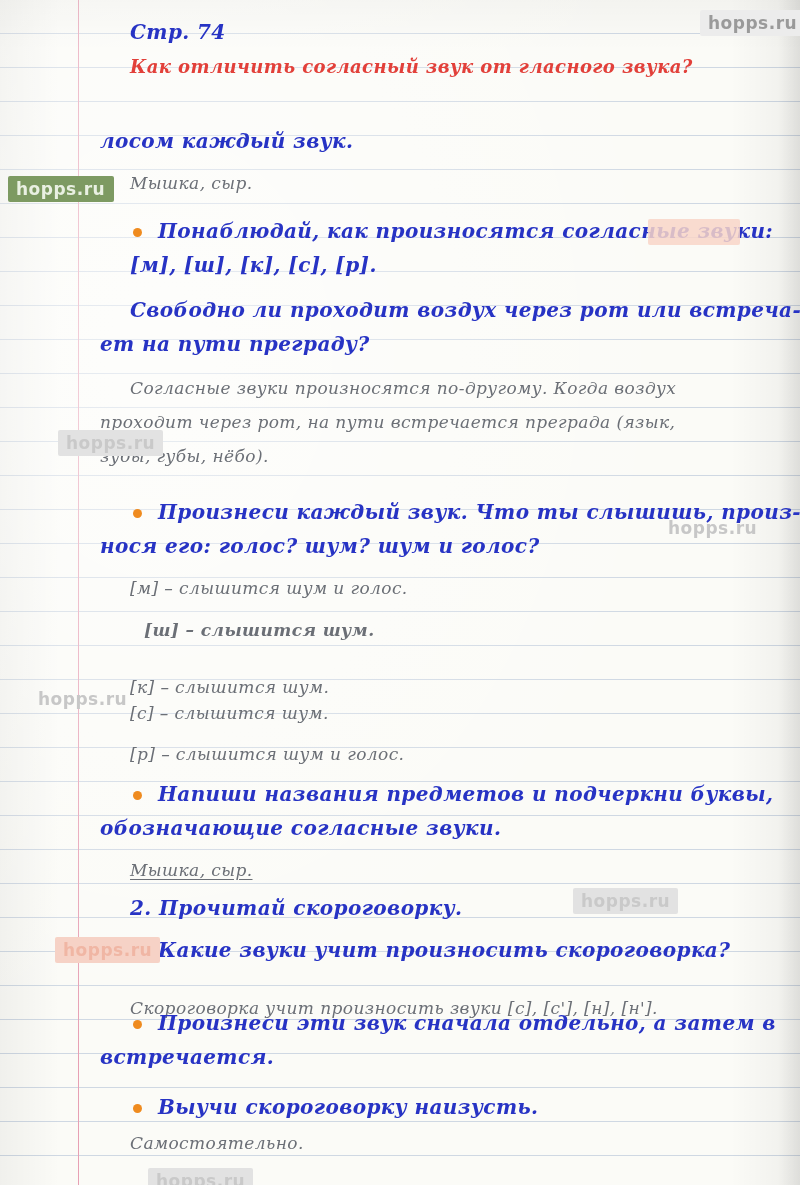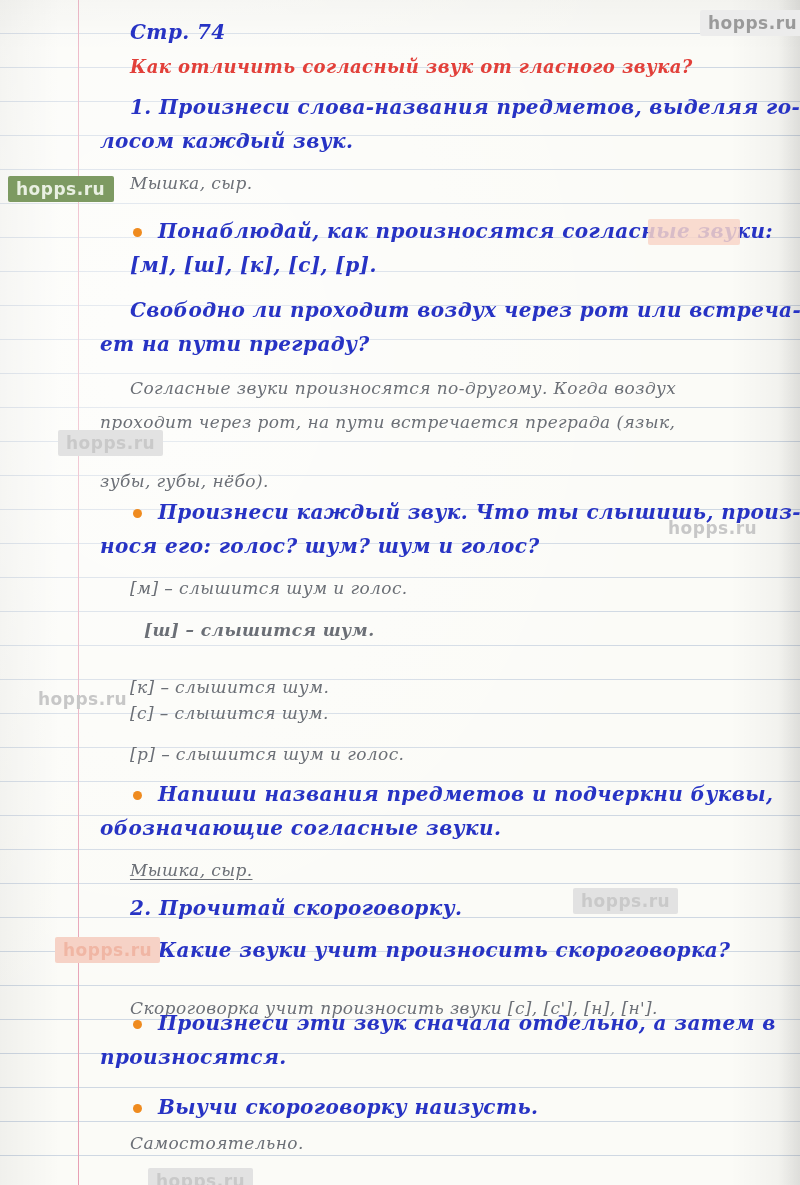--- a/index.html
+++ b/index.html
@@ -134,35 +134,34 @@
   <div id="margin-line"></div>
   <div id="paper-shade"></div>
   <div id="edge-right"></div>
 
   <div id="content">
 
     <div class="line blue-bold" style="left:130px; top:20px;">Стр. 74</div>
 
     <div class="line red" style="left:130px; top:56px;">Как отличить согласный звук от гласного звука?</div>
 
-    <div class="line blue-bold" style="left:130px; top:95px;">1. Произнеси слова-названия предметов, выделяя го-</div>
     <div class="line blue-bold" style="left:100px; top:129px;">лосом каждый звук.</div>
 
     <div class="line grey" style="left:130px; top:173px;">Мышка, сыр.</div>
 
     <div class="bullet" style="left:133px; top:228px;"></div>
     <div class="line blue-bold" style="left:158px; top:219px;">Понаблюдай, как произносятся согласные звуки:</div>
     <div class="line blue-bold" style="left:130px; top:253px;">[м], [ш], [к], [с], [р].</div>
 
     <div class="line blue-bold" style="left:130px; top:298px;">Свободно ли проходит воздух через рот или встреча-</div>
     <div class="line blue-bold" style="left:100px; top:332px;">ет на пути преграду?</div>
 
     <div class="line grey" style="left:130px; top:378px;">Согласные звуки произносятся по-другому. Когда воздух</div>
     <div class="line grey" style="left:100px; top:412px;">проходит через рот, на пути встречается преграда (язык,</div>
-    <div class="line grey" style="left:100px; top:446px;margin-top:25px;">зубы, губы, нёбо).</div>
+    <div class="line grey" style="left:100px; top:446px;">зубы, губы, нёбо).</div>
 
     <div class="bullet" style="left:133px; top:509px;"></div>
     <div class="line blue-bold" style="left:158px; top:500px;">Произнеси каждый звук. Что ты слышишь, произ-</div>
     <div class="line blue-bold" style="left:100px; top:534px;">нося его: голос? шум? шум и голос?</div>
 
     <div class="line grey" style="left:130px; top:578px;">[м] – слышится шум и голос.</div>
     <div class="line grey" style="left:144px; top:620px;font-weight:bold;">[ш] – слышится шум.</div>
     <div class="line grey" style="left:130px; top:661px;margin-top:16px;">[к] – слышится шум.</div>
     <div class="line grey" style="left:130px; top:703px;">[с] – слышится шум.</div>
     <div class="line grey" style="left:130px; top:744px;">[р] – слышится шум и голос.</div>
@@ -174,21 +173,21 @@
     <div class="line grey underline-word" style="left:130px; top:860px;">Мышка, сыр.</div>
 
     <div class="line blue-bold" style="left:130px; top:896px;">2. Прочитай скороговорку.</div>
 
     <div class="bullet" style="left:133px; top:947px;"></div>
     <div class="line blue-bold" style="left:158px; top:938px;">Какие звуки учит произносить скороговорка?</div>
     <div class="line grey" style="left:130px; top:998px;">Скороговорка учит произносить звуки [с], [с'], [н], [н'].</div>
 
     <div class="bullet" style="left:133px; top:1020px;"></div>
     <div class="line blue-bold" style="left:158px; top:1011px;">Произнеси эти звук сначала отдельно, а затем в</div>
-    <div class="line blue-bold" style="left:100px; top:1045px;">произносятся.</div>
+    <div class="line blue-bold" style="left:100px; top:1045px;">встречается.</div>
 
     <div class="bullet" style="left:133px; top:1104px;"></div>
     <div class="line blue-bold" style="left:158px; top:1095px;">Выучи скороговорку наизусть.</div>
     <div class="line grey" style="left:130px; top:1133px;">Самостоятельно.</div>
 
   </div>
 
   <div class="wm wm-top" style="left:700px; top:10px;">hopps.ru</div>
 
   <div class="wm wm-green" style="left:8px; top:176px; width:90px;">hopps.ru</div>

